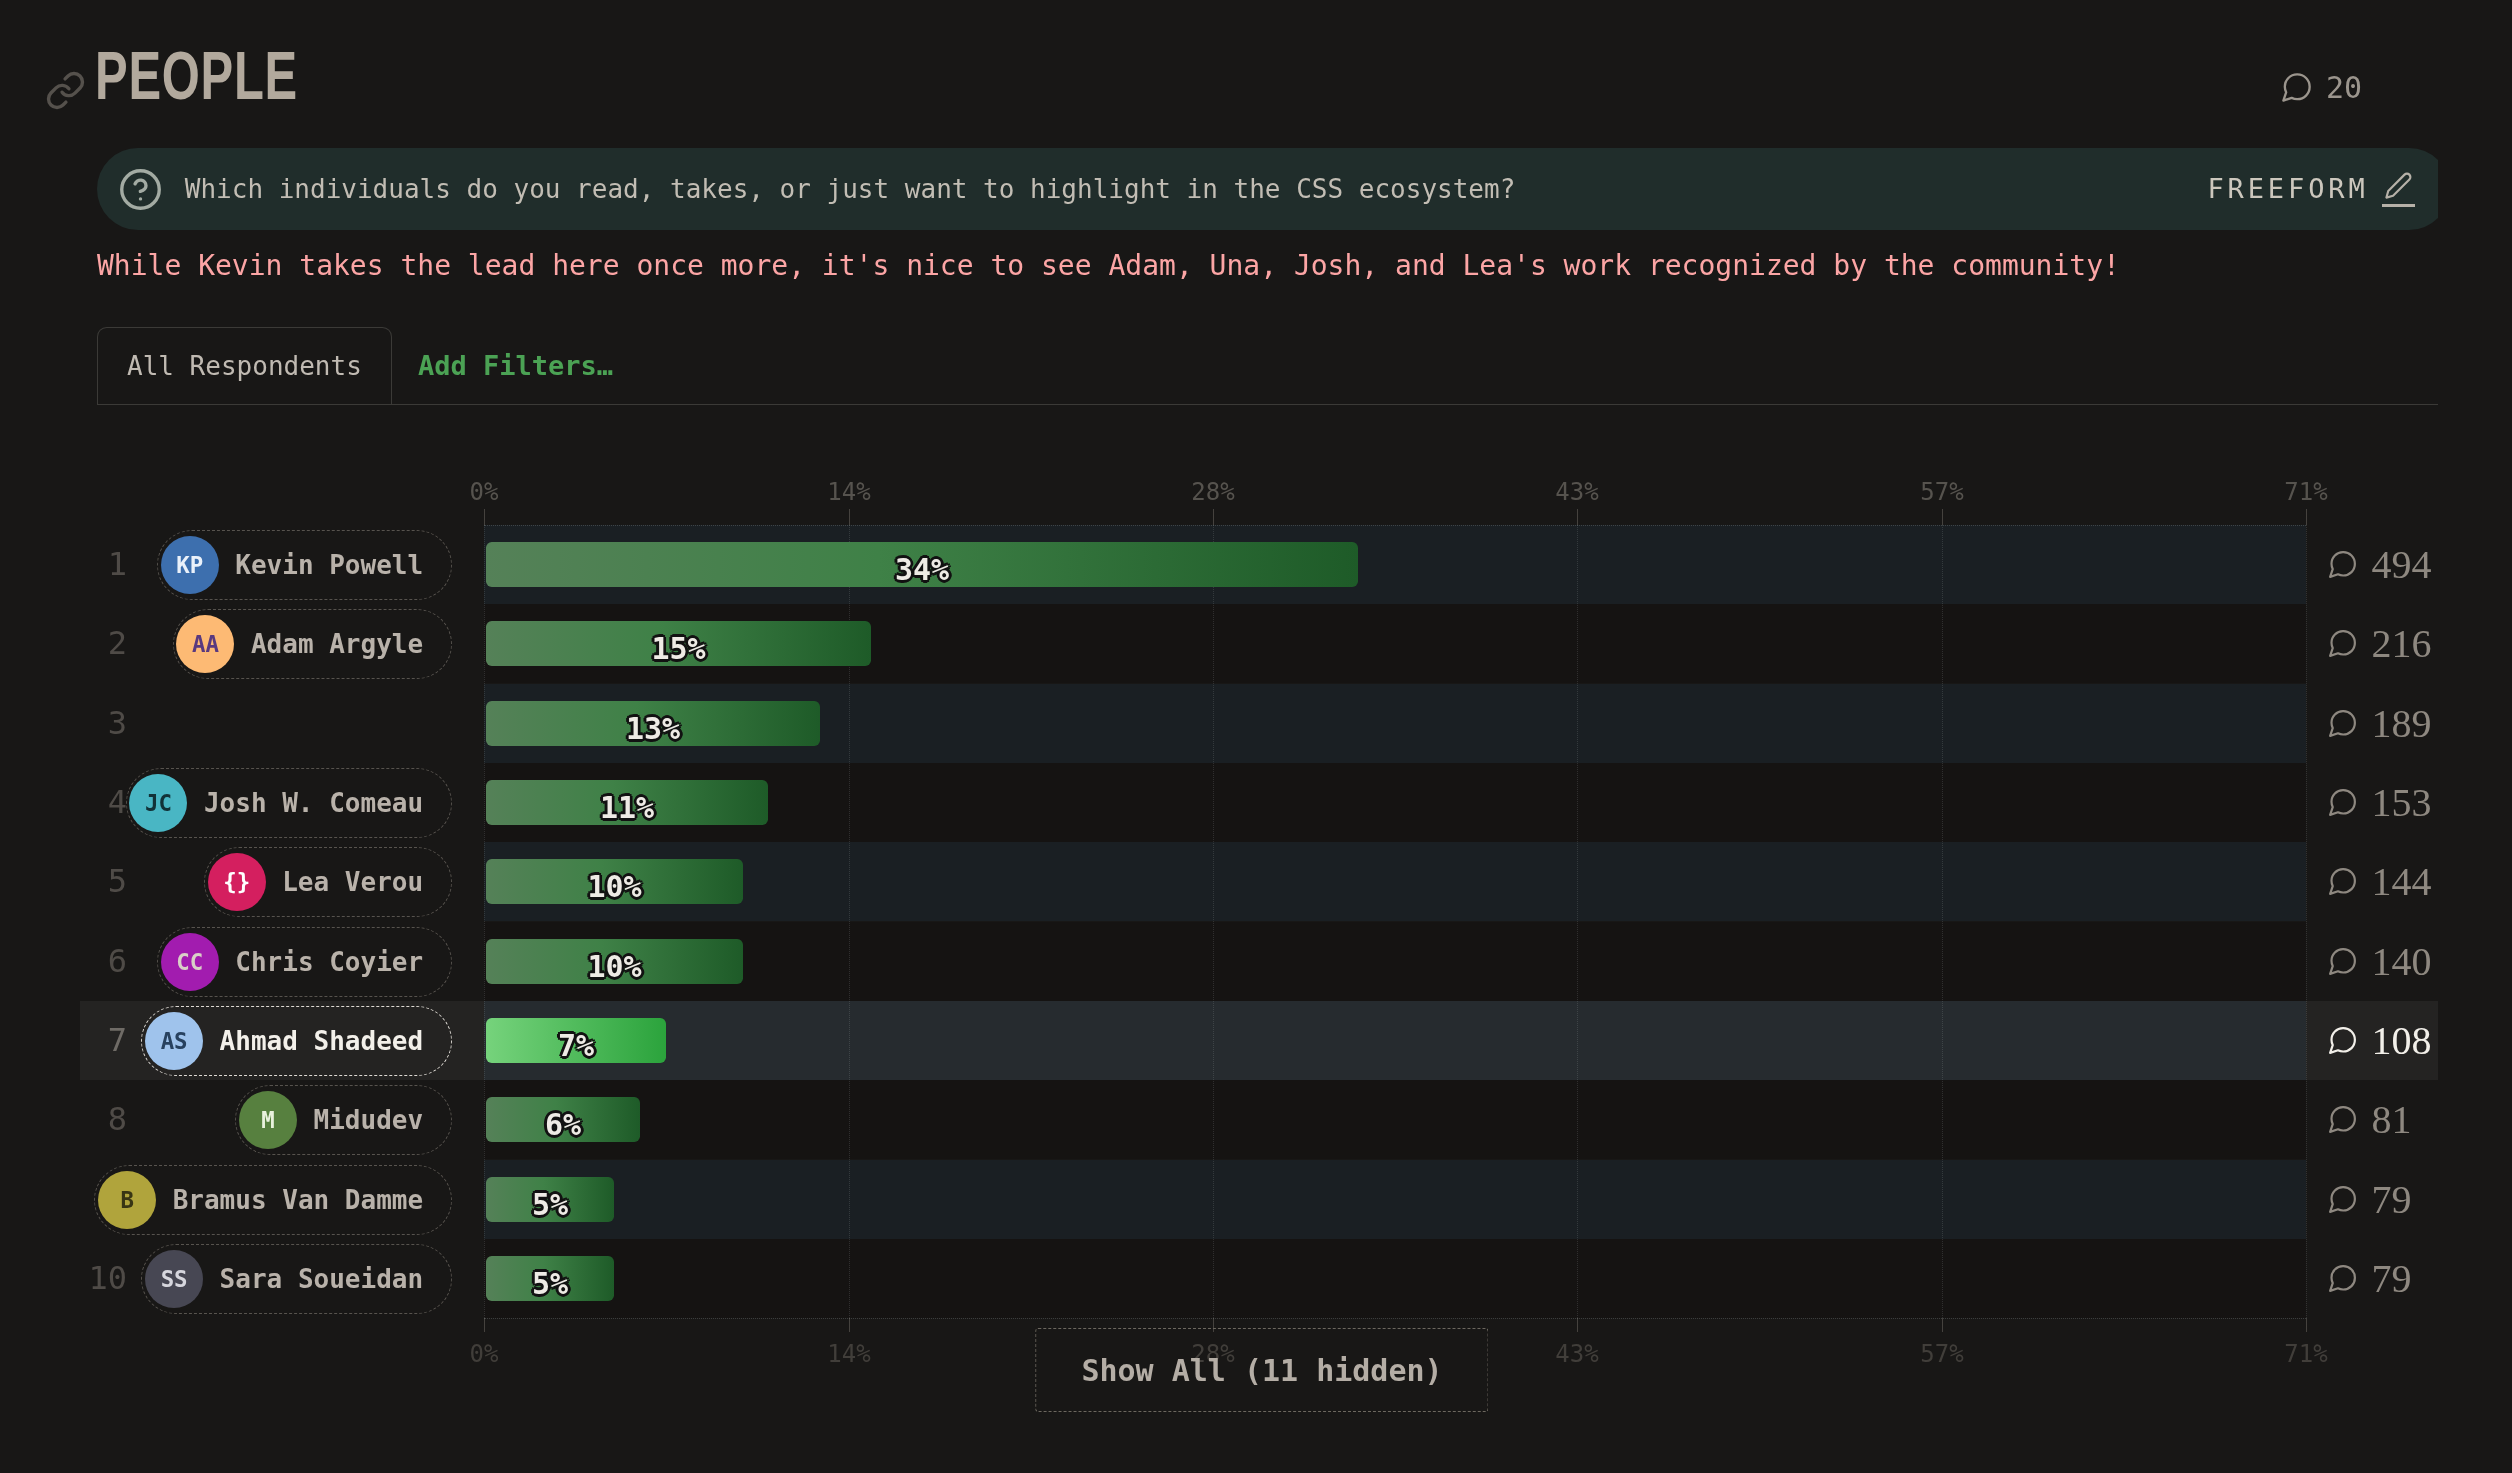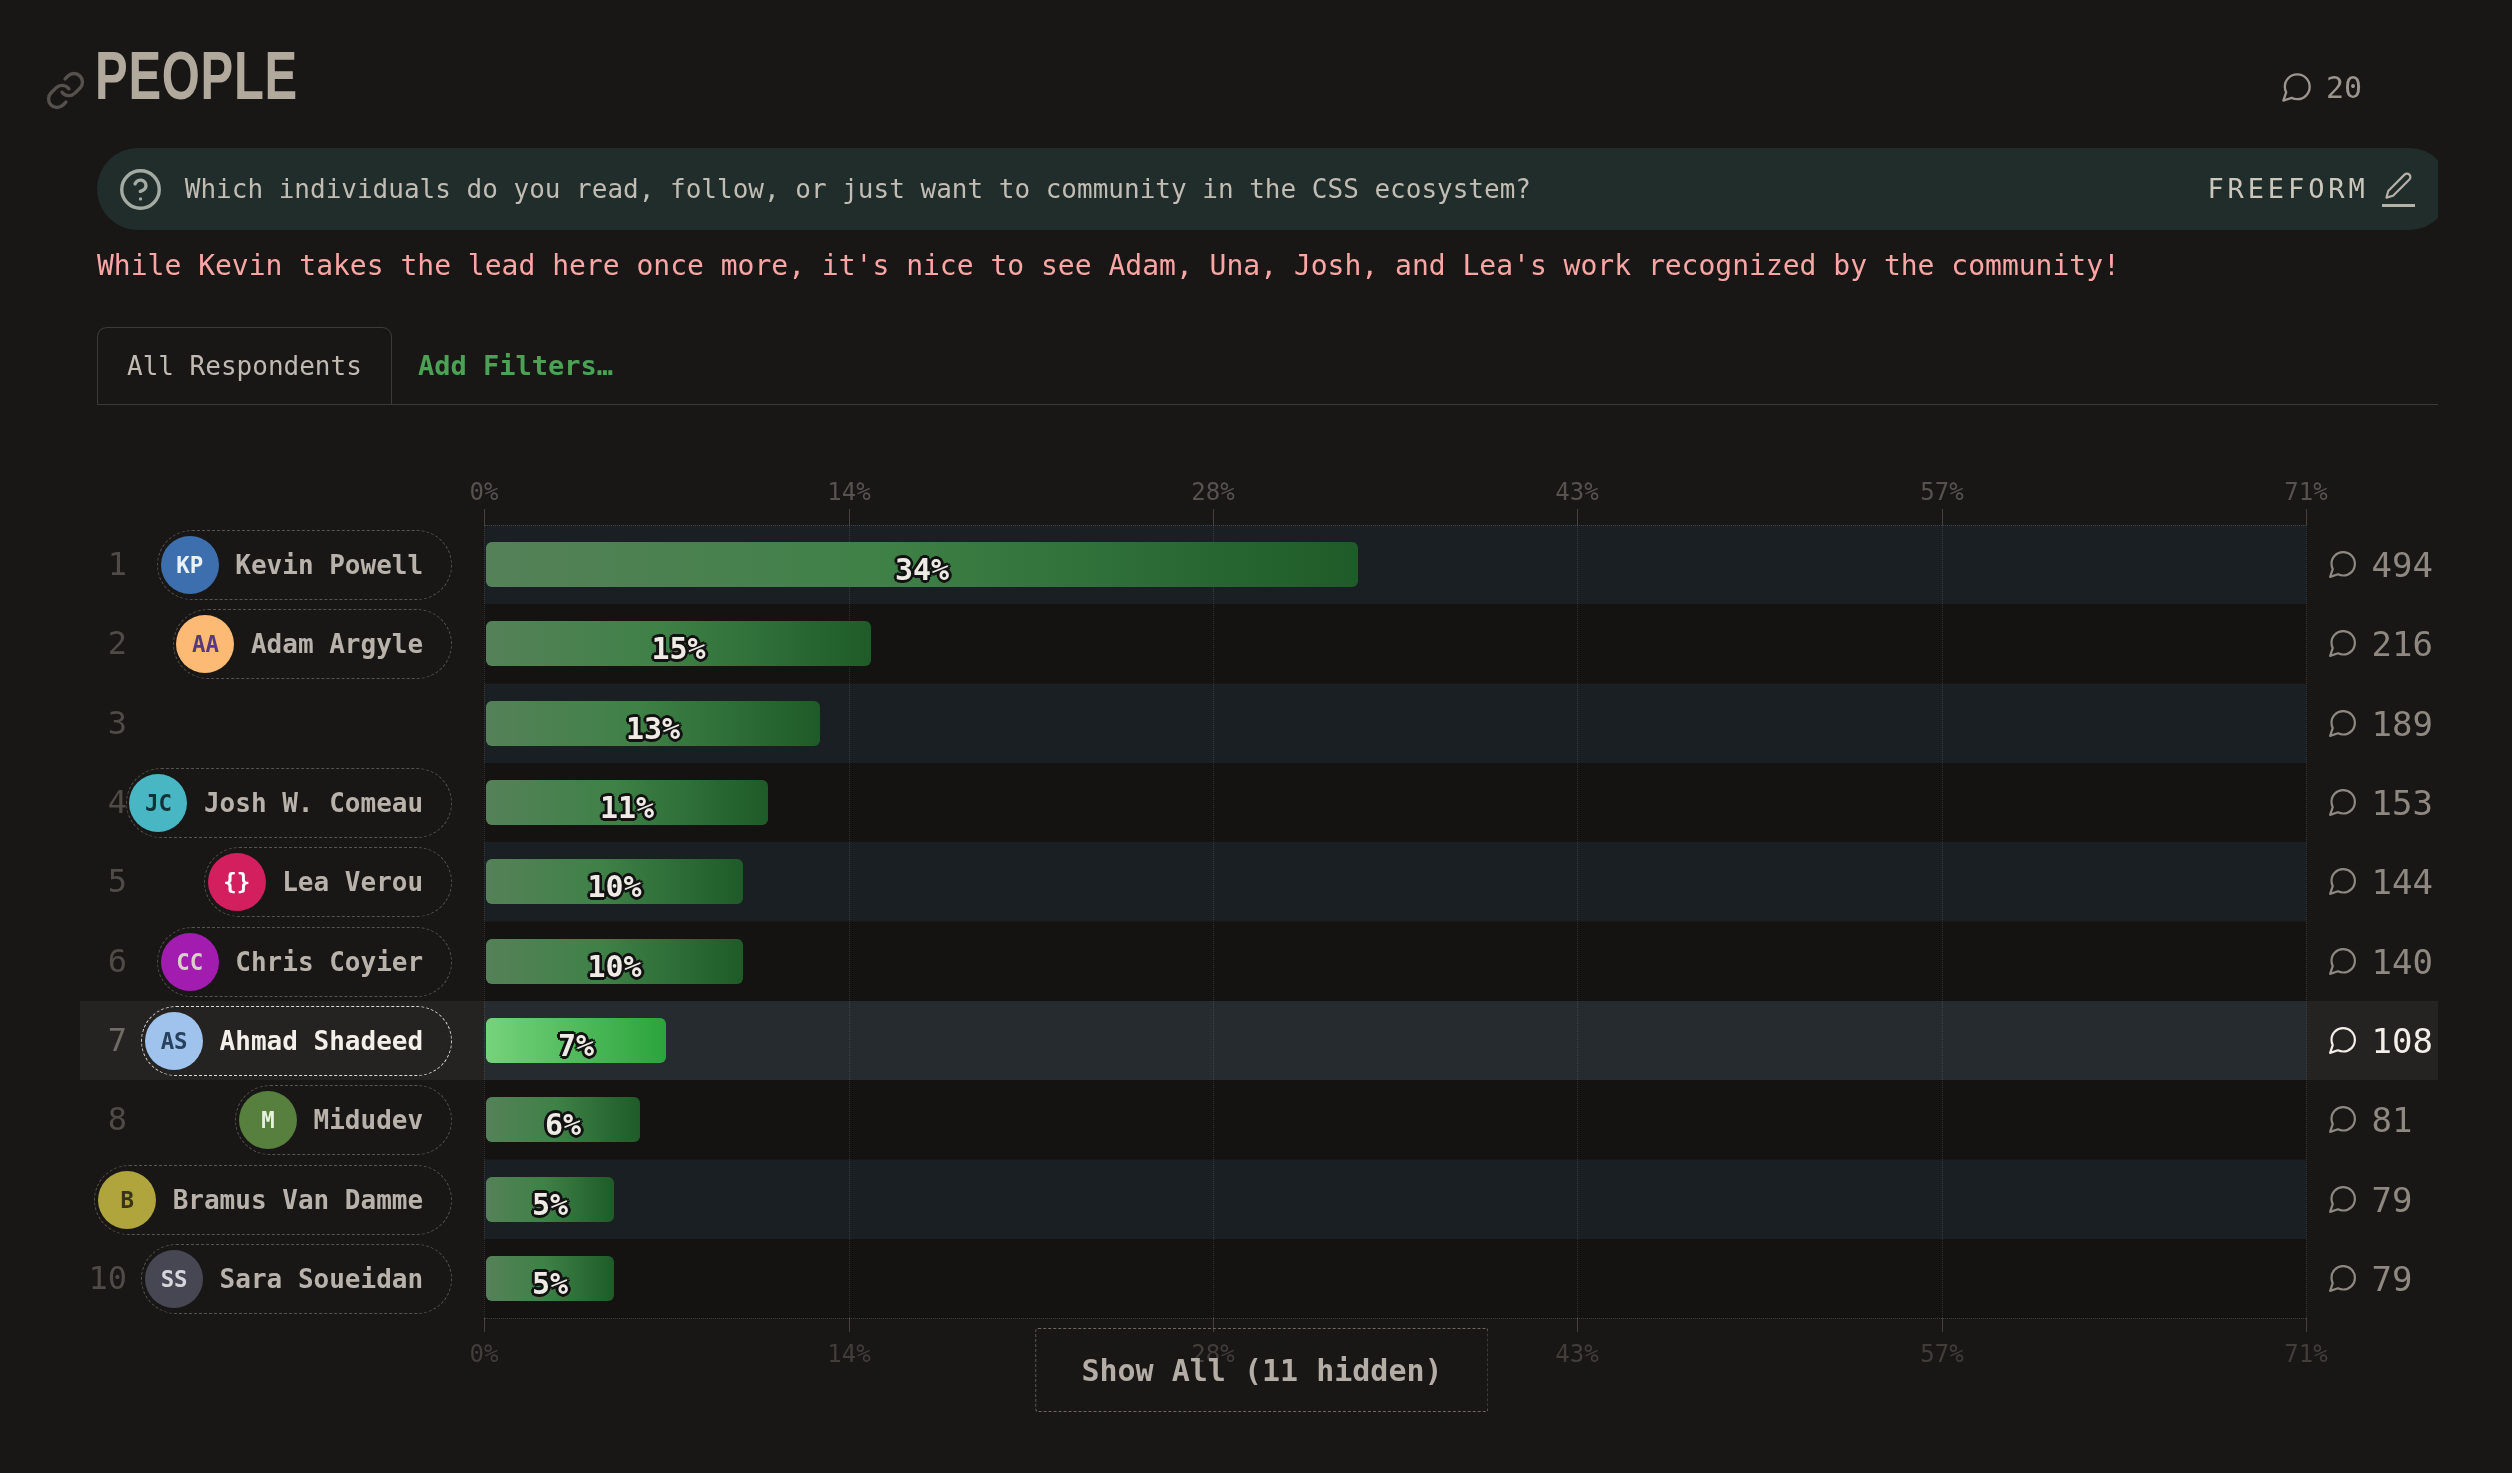--- a/index.html
+++ b/index.html
@@ -62,21 +62,21 @@
        justify-content:center;background:linear-gradient(90deg,#558158 0%,#3f8147 45%,#1e5b28 100%);
        cursor:pointer;}
   .row.hl .bar{background:linear-gradient(90deg,#76d37c 0%,#2ba33c 100%);}
   .blabel{font-size:30px;font-weight:bold;color:#eeebe5;
        text-shadow:-1.9px -1.9px 0 #121212,1.9px -1.9px 0 #121212,-1.9px 1.9px 0 #121212,1.9px 1.9px 0 #121212,
                    -2.9px 0 0 #121212,2.9px 0 0 #121212,0 -2.9px 0 #121212,0 2.9px 0 #121212;}
   .count{position:absolute;left:2326px;top:0;height:100%;display:flex;align-items:center;gap:12.6px;
        color:#8e8880;cursor:pointer;}
   .row.hl .count{color:#f2efe9;}
   .count svg{width:33px;height:33px;}
-  .ccount{font-size:34px;}
+  .ccount{font-size:40px;font-family:Liberation Serif, serif;}
   
   .show-all{position:absolute;left:1262px;top:1328px;transform:translateX(-50%);height:84px;
        box-sizing:border-box;padding:0 45px;background:transparent;border:1.9px dashed #6c675f;
        border-radius:2.9px;display:flex;align-items:center;font-family:"DejaVu Sans Mono",monospace;
        font-size:30px;font-weight:bold;color:#b4ada5;cursor:pointer;z-index:5;}
 </style>
 </head>
 <body>
 
 <div class="page">
@@ -97,21 +97,21 @@
   </div>
 
   <div class="banner">
     <span class="q-icon">
       <svg viewBox="0 0 24 24" fill="none" stroke="currentColor" stroke-width="1.8" stroke-linecap="round" stroke-linejoin="round">
         <circle cx="12" cy="12" r="10"></circle>
           <path d="M9.09 9a3 3 0 0 1 5.83 1c0 2-3 3-3 3"></path>
           <line x1="12" y1="17" x2="12.01" y2="17"></line>
       </svg>
     </span>
-    <span class="q-text">Which individuals do you read, follow, or just want to community in the CSS ecosystem?</span>
+    <span class="q-text">Which individuals do you read, takes, or just want to highlight in the CSS ecosystem?</span>
     <span class="banner-spacer"></span>
     <span class="format-tag">
       <span>FREEFORM</span>
       <span class="pencil-wrap">
         <svg viewBox="0 0 24 24" fill="none" stroke="currentColor" stroke-width="1.8" stroke-linecap="round" stroke-linejoin="round">
           <path d="M17 3a2.828 2.828 0 1 1 4 4L7.5 20.5 2 22l1.5-5.5L17 3z"></path>
         </svg>
       </span>
     </span>
   </div>

